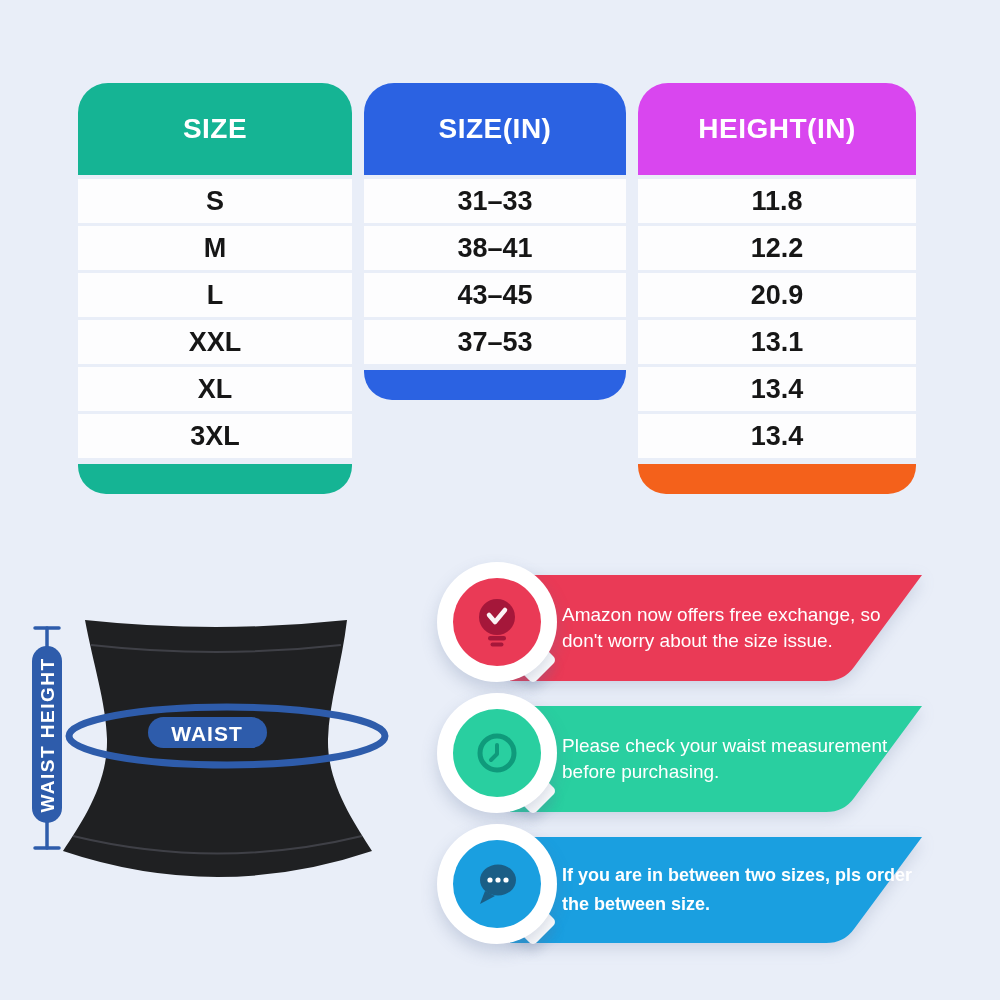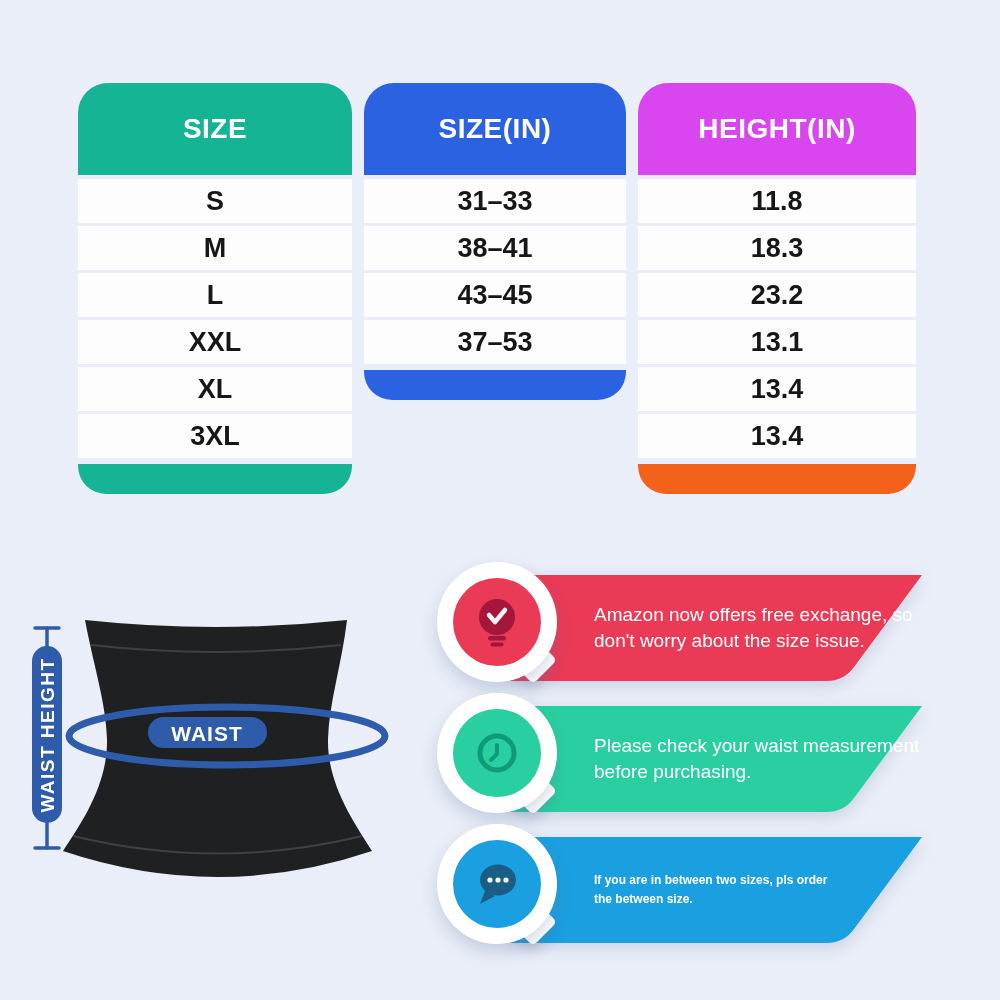--- a/index.html
+++ b/index.html
@@ -33,24 +33,24 @@
 
   
   .callout{position:absolute;left:432px;width:505px;height:150px;}
   .banner{
     position:absolute;left:78px;top:18px;z-index:1;
     filter:drop-shadow(0 5px 8px rgba(90,110,150,.22));
   }
   .callout-text{
     position:absolute;left:130px;top:18px;height:106px;z-index:3;
     display:flex;flex-direction:column;justify-content:center;
-    color:#fff;font-size:19px;line-height:1.38;margin-left:32px;
+    color:#fff;font-size:19px;line-height:1.38;
   }
   .callout-text .line{white-space:nowrap;}
-  .callout.bold-text .callout-text{font-size:12px;font-weight:bold;line-height:1.6;}
+  .callout.bold-text .callout-text{font-size:18px;font-weight:bold;line-height:1.6;}
 
   .badge{position:absolute;left:0;top:0;width:130px;height:130px;z-index:2;}
   .badge-tail{
     position:absolute;left:84px;top:86px;width:34px;height:34px;background:#fff;
     border-radius:5px;transform:rotate(45deg);
     box-shadow:6px 6px 12px rgba(90,110,150,.20);
   }
   .badge-circle{
     position:absolute;left:5px;top:5px;width:120px;height:120px;background:#fff;
     border-radius:50%;box-shadow:0 8px 16px rgba(90,110,150,.25);
@@ -86,22 +86,22 @@
       <div class="cell">43–45</div>
       <div class="cell">37–53</div>
     </div>
     <div class="col-footer" style="background: rgb(43, 98, 226);"></div>
   </div>
 
   <div class="col">
     <div class="col-header" style="background: #d946ef;">HEIGHT(IN)</div>
     <div class="cells">
       <div class="cell">11.8</div>
-      <div class="cell">18.3</div>
-      <div class="cell">23.2</div>
+      <div class="cell">12.2</div>
+      <div class="cell">20.9</div>
       <div class="cell">13.1</div>
       <div class="cell">13.4</div>
       <div class="cell">13.4</div>
     </div>
     <div class="col-footer" style="background: rgb(244, 97, 27);"></div>
   </div>
 
 </div>
 
 <svg class="diagram" width="420" height="312" viewBox="0 0 420 312">

